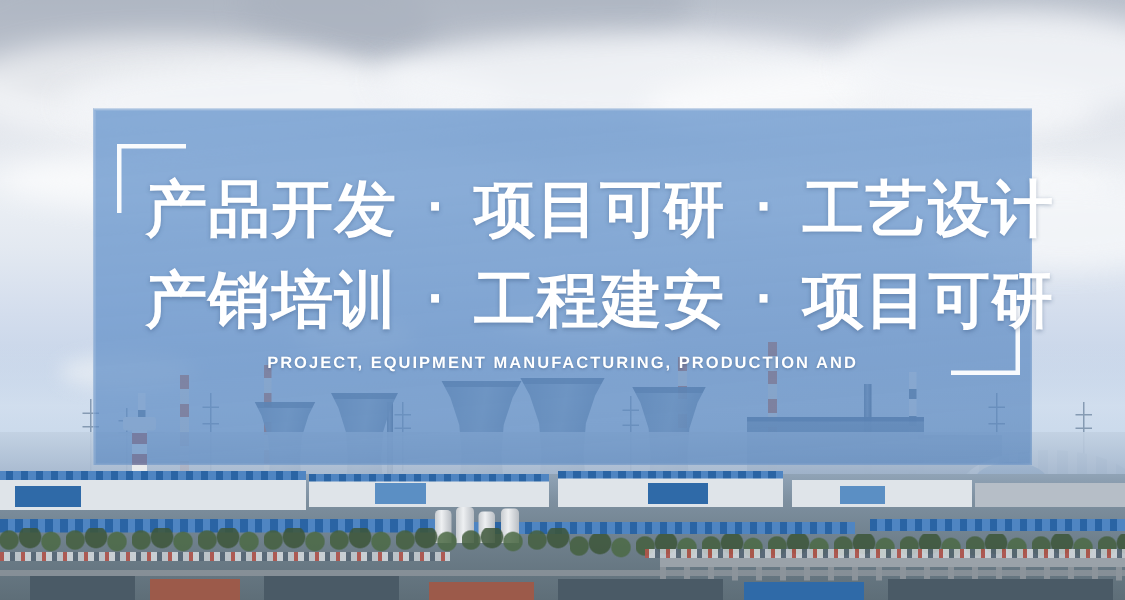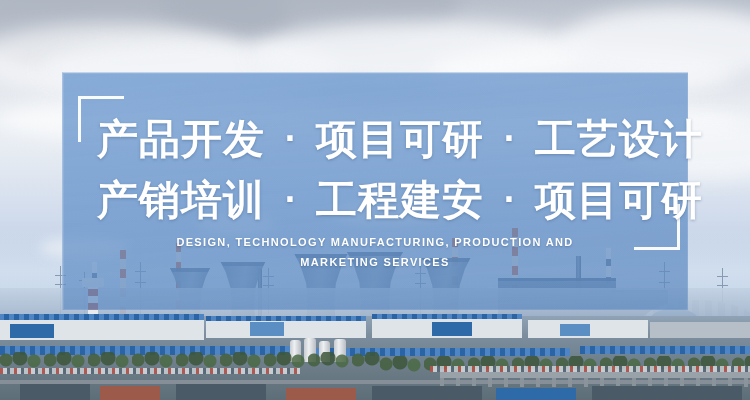--- a/index.html
+++ b/index.html
@@ -426,18 +426,17 @@
       <div class="title-line">
         <span>产销培训</span>
         <span class="dot">·</span>
         <span>工程建安</span>
         <span class="dot">·</span>
         <span>项目可研</span>
       </div>
     </div>
 
     <div class="subtitle">
-      <div>DESIGN, TECHNOLOGY MANUFACTURING, PRODUCTION AND</div>
-      <div>MARKETING SERVICES</div>
+      <div>PROJECT, EQUIPMENT MANUFACTURING, PRODUCTION AND</div>
     </div>
 
   </div>
 </div>
 
 </body></html>

